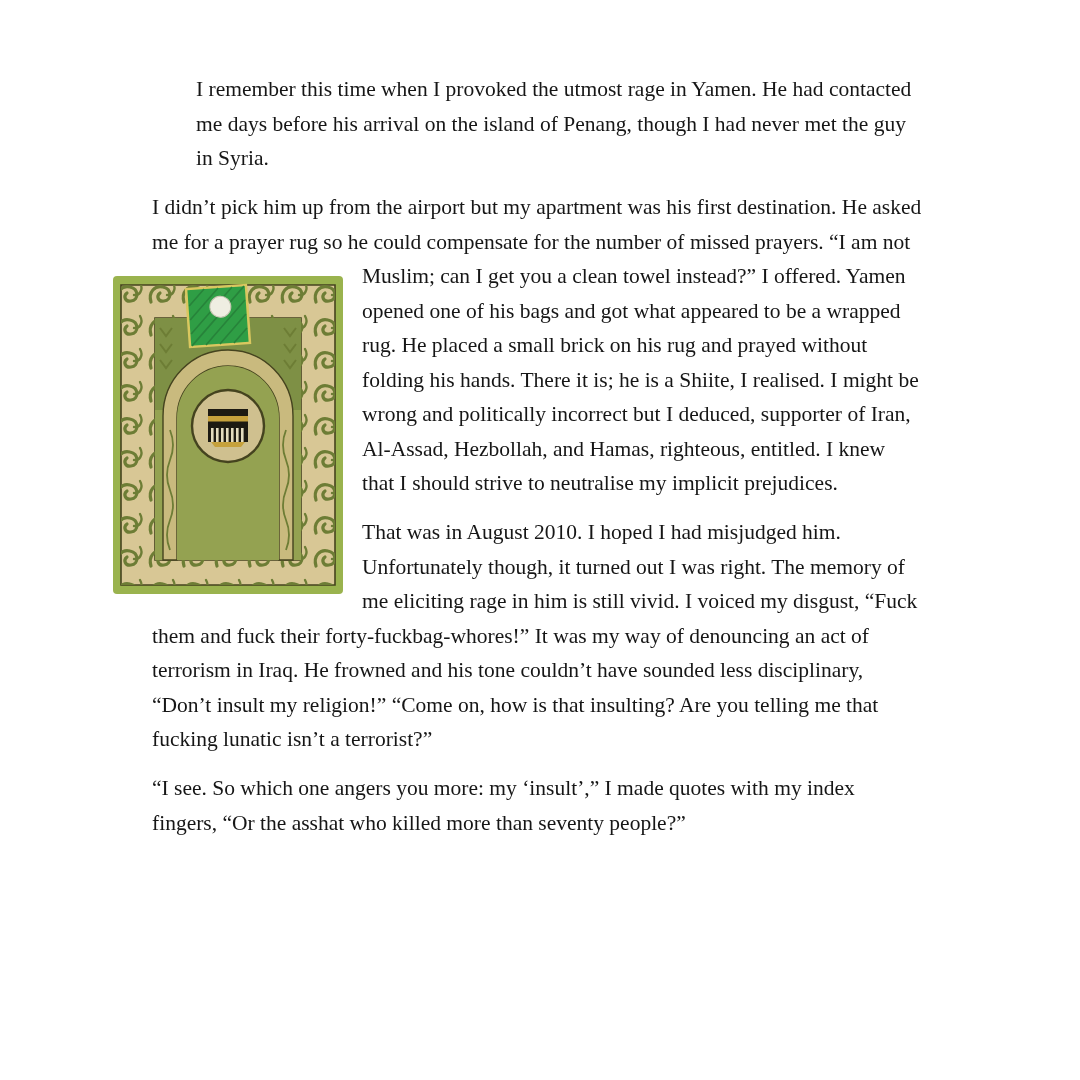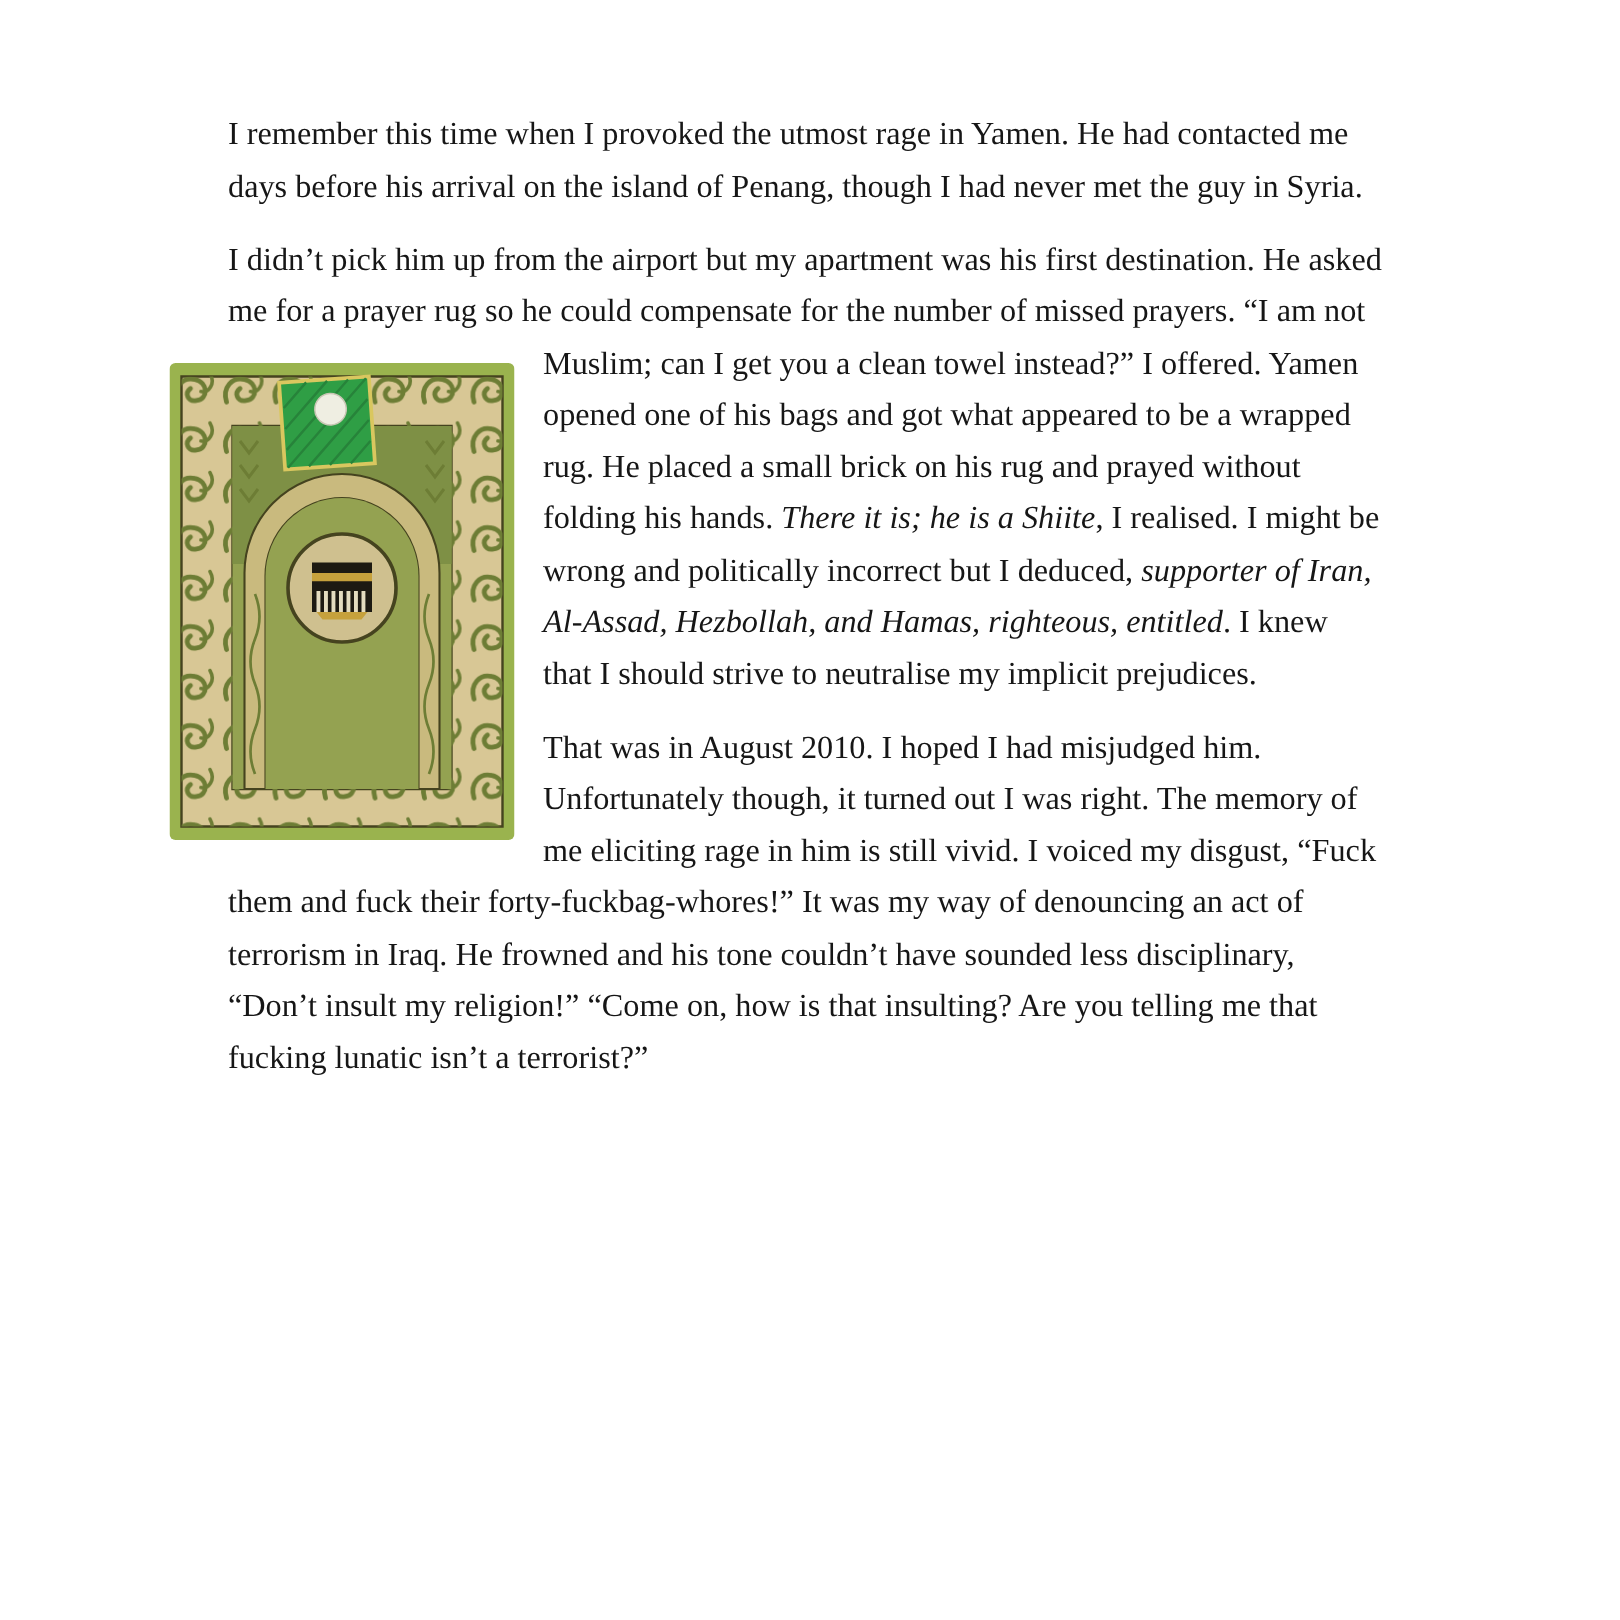--- a/index.html
+++ b/index.html
@@ -12,22 +12,22 @@
   }
   .content {
     padding: 72px 158px 0 152px;
     font-family: "Liberation Serif", "DejaVu Serif", serif;
     font-size: 21.5px;
     line-height: 34.5px;
     color: var(--text-color, #161616);
     text-align: left;
   }
   .content p { margin: 14.5px 0 0 0; }
-  .content p:first-child { margin-top: 0; }
-  .italic { font-style: italic; }
+  .content p:first-child { margin-top: 0; margin-left: 44px; }
+  .italic { }
   .rug-figure {
     float: left;
     width: 230px;
     height: 318px;
     margin: 17px 19px 6px -39px;
   }
   .rug-figure svg { display: block; width: 100%; height: 100%; }
 </style>
 </head>
 <body>
@@ -85,15 +85,16 @@
           <rect x="-30" y="-29" width="60" height="58" fill="var(--c-brick-green)" stroke="var(--c-brick-border-gold)" stroke-width="2.5"></rect>
           <path d="M-28,-12 L-12,-28 M-28,2 L2,-28 M-28,16 L16,-28 M-28,28 L28,-28 M-14,28 L28,-14 M0,28 L28,0 M14,28 L28,14" stroke="var(--c-brick-hatch)" stroke-width="1.6"></path>
           <circle cx="3" cy="-9" r="10.5" fill="var(--c-pearl-white)" stroke="#c9c6b4" stroke-width="1"></circle>
         </g>
       </svg>
         </span><span>instead?” I offered. Yamen opened one of his bags and got what appeared to be a wrapped rug. He placed a small brick on his rug and prayed without folding his hands. </span><span class="italic">There it is; he is a Shiite</span><span>, I realised. I might be wrong and politically incorrect but I deduced, </span><span class="italic">supporter of Iran, Al-Assad, Hezbollah, and Hamas, righteous, entitled</span><span>. I knew that I should strive to neutralise my implicit prejudices.</span></p>
 
     <p><span>That was in August 2010. I hoped I had misjudged him. Unfortunately though, it turned out I was right. The memory of me eliciting rage in him is still vivid. I voiced my disgust, “Fuck them and fuck their forty-fuckbag-whores!” It was my way of denouncing an act of terrorism in Iraq. He frowned and his tone couldn’t have sounded less disciplinary, “Don’t insult my religion!” “Come on, how is that insulting? Are you telling me that fucking lunatic isn’t a terrorist?”</span></p>
 
 
+    <p><span>“I see. So which one angers you more: my ‘insult’,” I made quotes with my index fingers, “Or the asshat who killed more than seventy people?”</span></p>
 
   </div>
 </div>
 
 </body></html>

